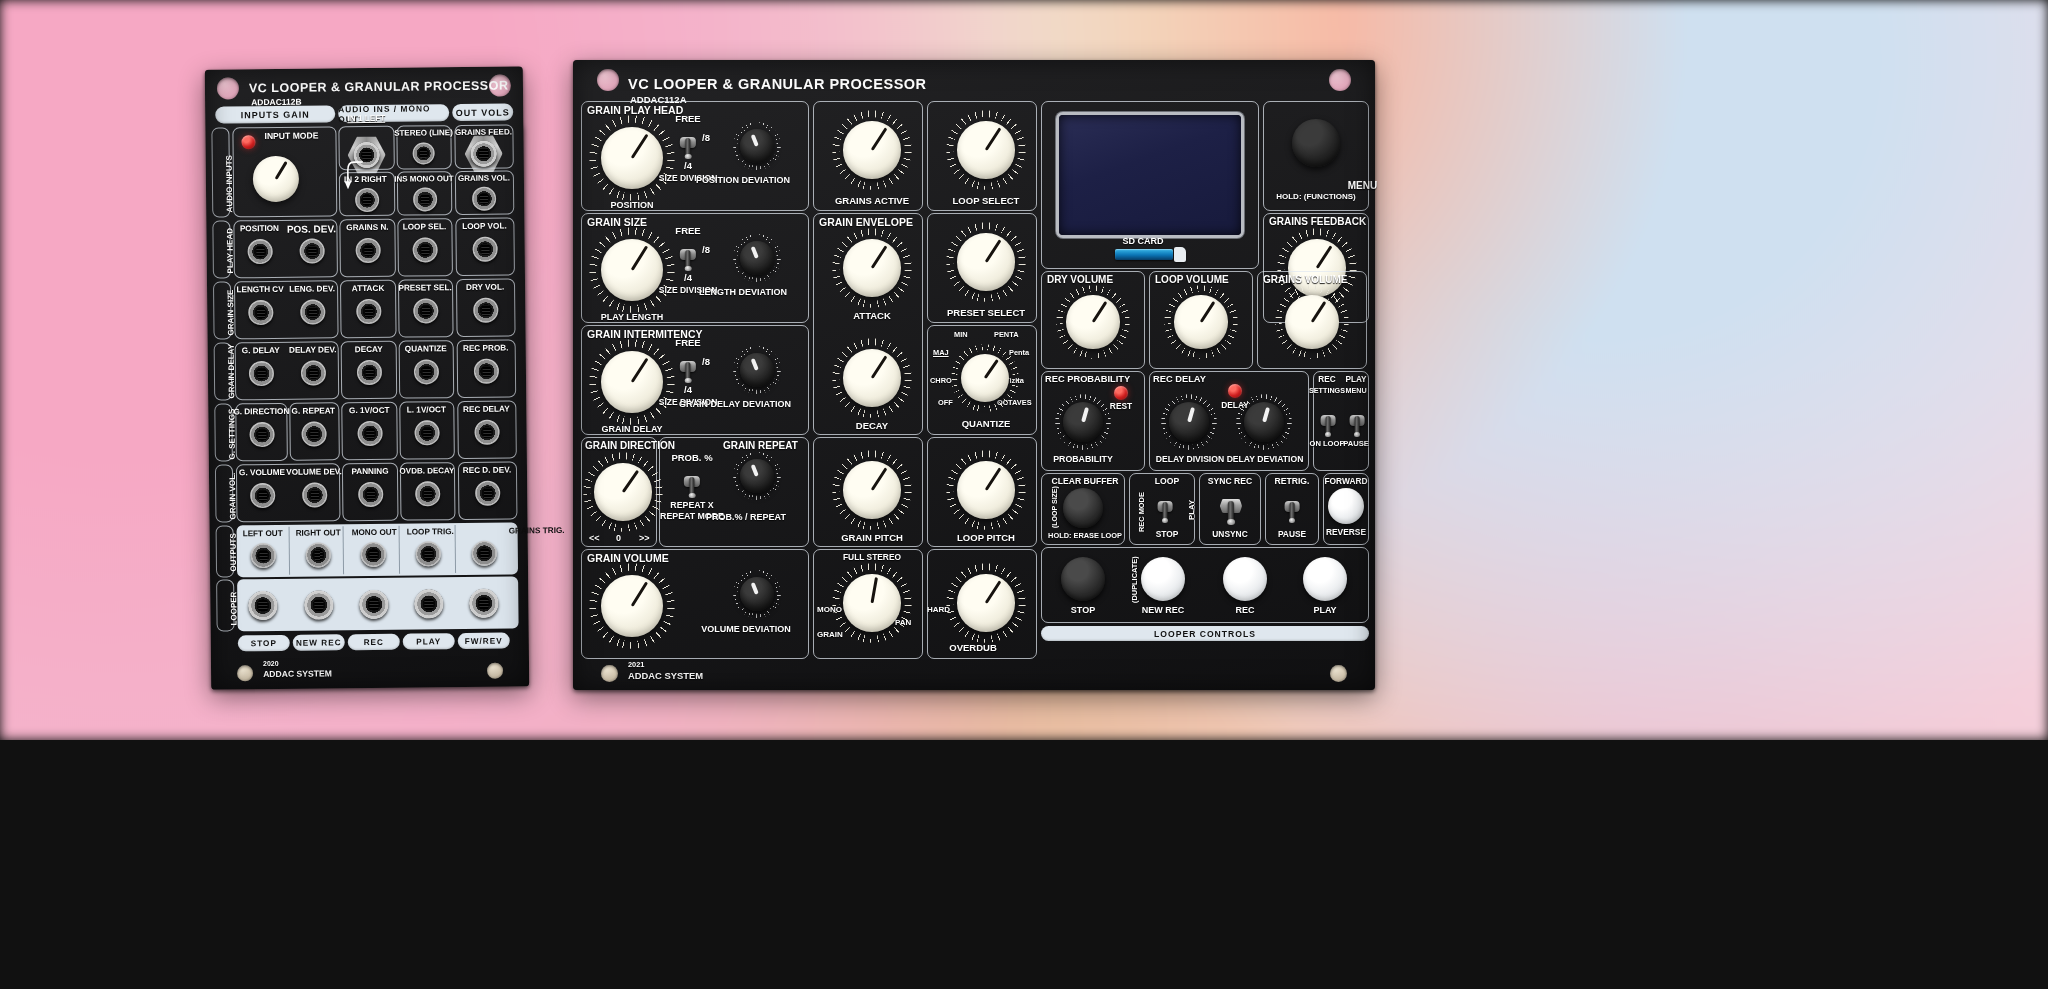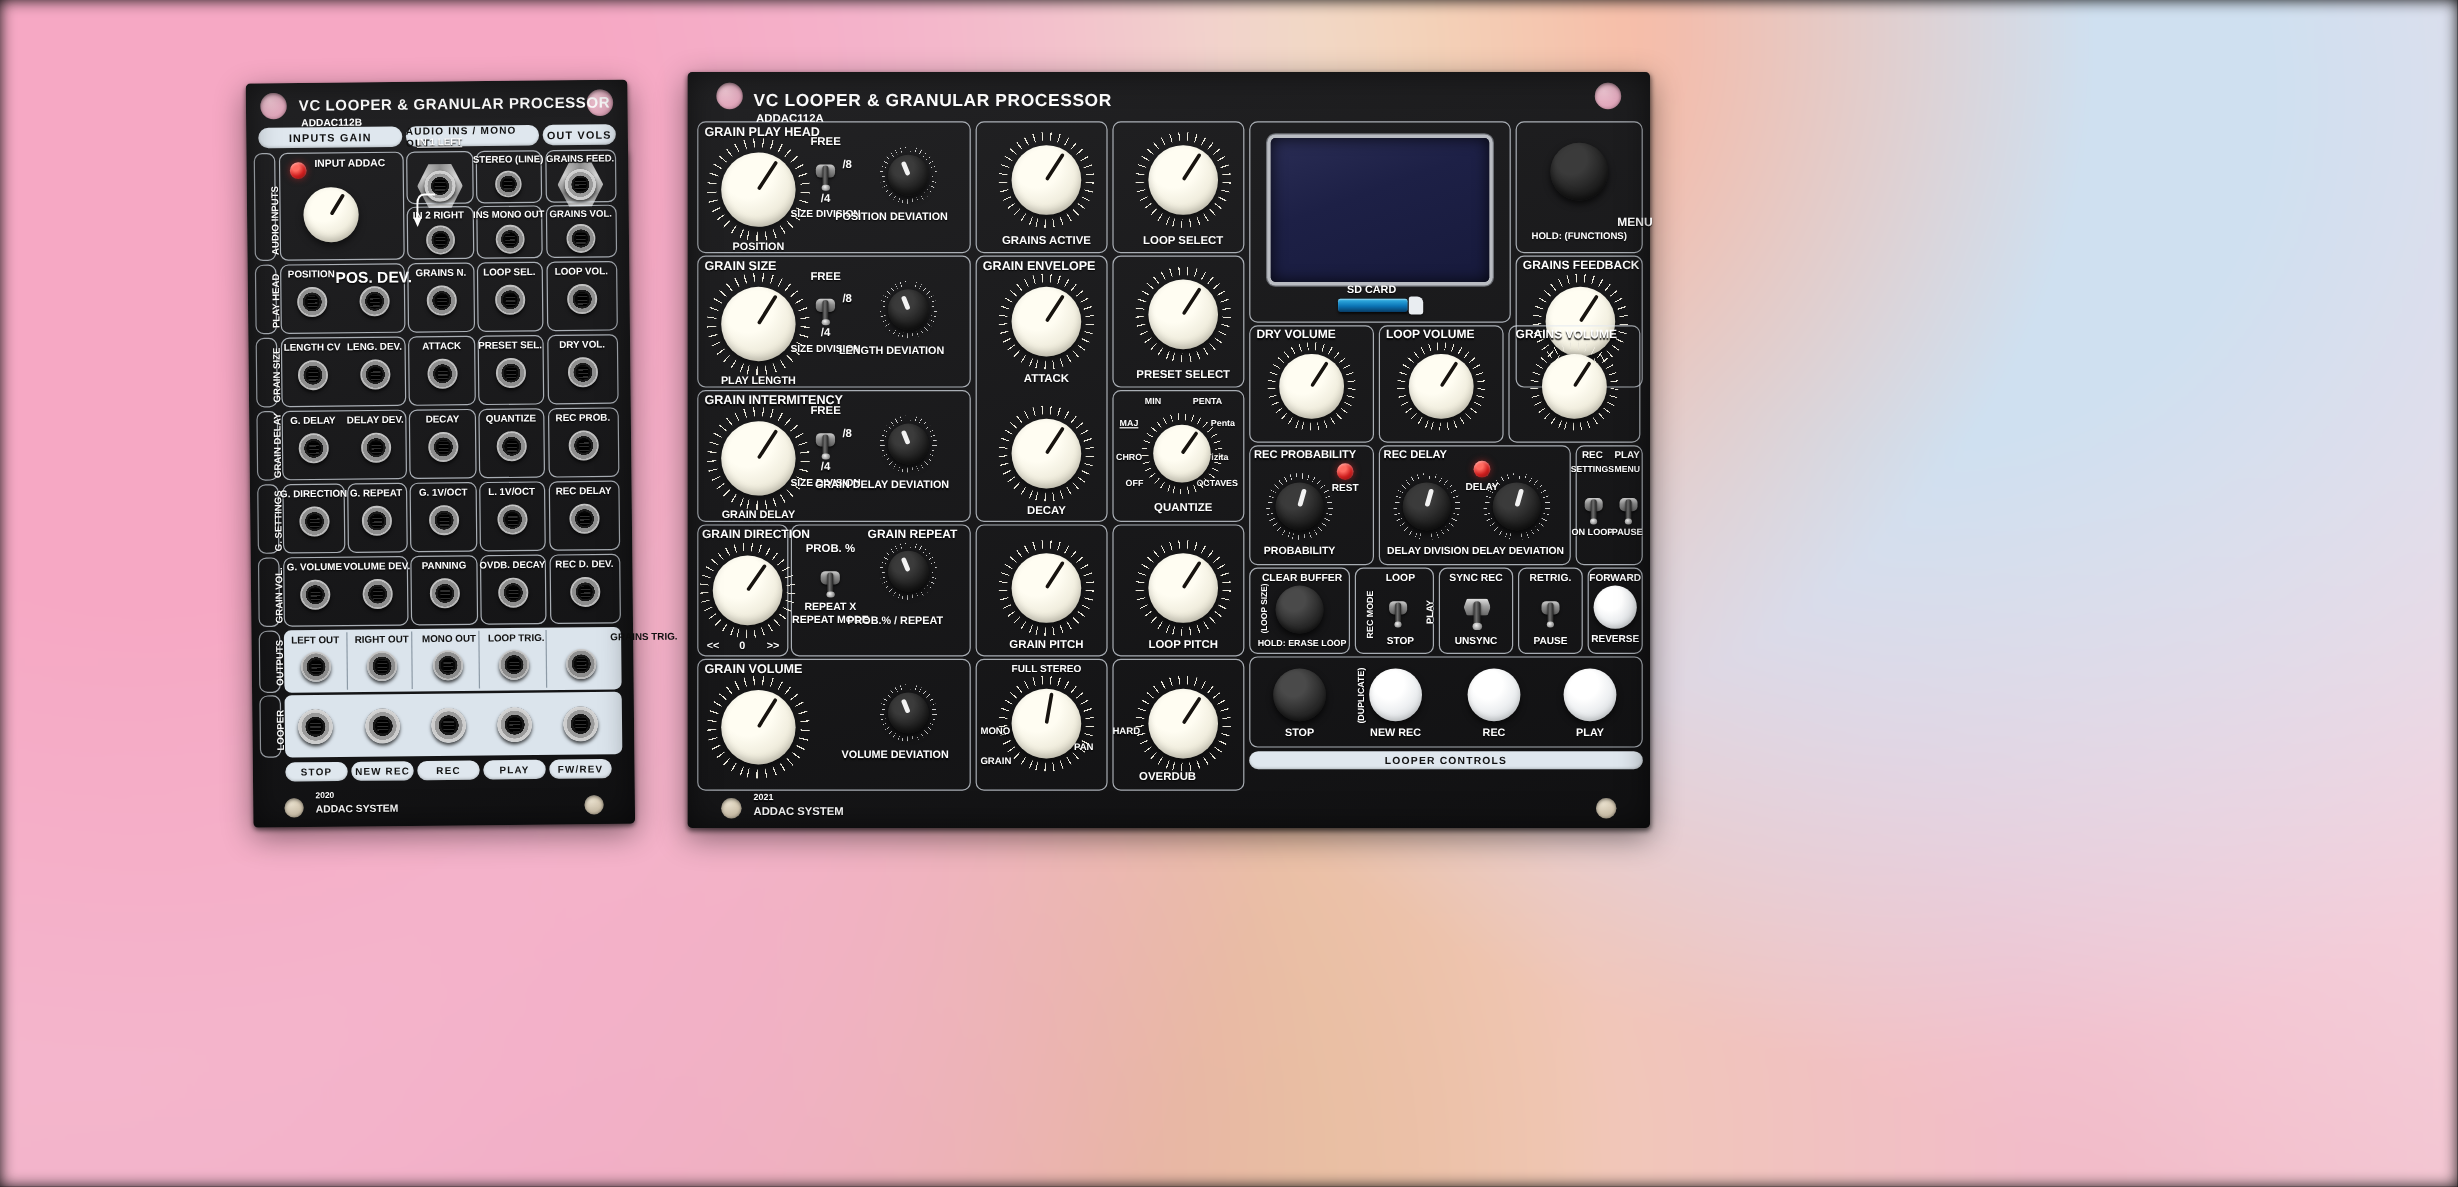--- a/index.html
+++ b/index.html
@@ -1,21 +1,21 @@
 <!DOCTYPE html>
 <html><head>
 <meta charset="utf-8">
 <style>
   html,body{margin:0;padding:0;}
   body{
     width:2048px;height:989px;overflow:hidden;
     font-family:"Liberation Sans", sans-serif;
     background:#111;
   }
-  #stage{position:relative;width:2048px;height:989px;overflow:hidden;}
+  #stage{position:relative;width:2048px;height:740px;overflow:hidden;}
 
   
   .bg{position:absolute;inset:0;
     background:
       radial-gradient(circle at 6% 12%, #f6a8c4 0 18%, rgba(246,168,196,0) 46%),
       radial-gradient(circle at 22% 4%,  #f2c3d4 0 14%, rgba(242,195,212,0) 40%),
       radial-gradient(circle at 40% 6%,  #f0e7c9 0 12%, rgba(240,231,201,0) 38%),
       radial-gradient(circle at 56% 3%,  #f7b9a5 0 14%, rgba(247,185,165,0) 40%),
       radial-gradient(circle at 78% 8%,  #cfe0f0 0 16%, rgba(207,224,240,0) 44%),
       radial-gradient(circle at 95% 4%,  #f4dbe6 0 16%, rgba(244,219,230,0) 44%),
@@ -187,21 +187,21 @@
     <div class="lbl vert" style="left:19px;top:450px;font-size:8px;transform:rotate(-90deg);">GRAIN VOL.</div>
 
     <div class="box" style="left:6px;top:456px;width:18px;height:52px;"></div>
     <div class="lbl vert" style="left:19px;top:502px;font-size:8px;transform:rotate(-90deg);">OUTPUTS</div>
 
     <div class="box" style="left:6px;top:510px;width:18px;height:52px;"></div>
     <div class="lbl vert" style="left:19px;top:556px;font-size:8px;transform:rotate(-90deg);">LOOPER</div>
 
     <div class="box" style="left:27px;top:58px;width:104px;height:90px;"></div>
     <div class="led" style="left:36px;top:66px;width:14px;height:14px;"></div>
-    <div class="lbl c" style="left:86px;top:62px;font-size:8.6px;">INPUT ADDAC</div>
+    <div class="lbl c" style="left:86px;top:62px;font-size:8.6px;">INPUT MODE</div>
     <div class="knob" style="left:38px;top:78px;width:64px;height:64px;">
       <div class="skirt"></div>
         <div class="cap"></div>
       <div class="ptr" style="transform:translate(-50%,0) rotate(212deg);"></div>
     </div>
 
     <div class="box" style="left:133px;top:58px;width:56px;height:44px;"></div>
     <div class="lbl c" style="left:161px;top:46px;font-size:8.2px;text-decoration:underline;">IN 1 LEFT</div>
     <div class="jack big nut" style="left:148px;top:74px;width:26px;height:26px;">
         <div class="slot"></div>
@@ -239,21 +239,21 @@
     <div class="lbl c" style="left:278px;top:107px;font-size:8px;">GRAINS VOL.</div>
     <div class="jack" style="left:266px;top:120px;width:24px;height:24px;">
         <div class="slot"></div>
       </div>
 
     <div class="box" style="left:27px;top:151px;width:104px;height:58px;"></div>
     <div class="lbl c" style="left:53px;top:155px;font-size:8.2px;">POSITION</div>
     <div class="jack" style="left:41px;top:170px;width:25px;height:25px;">
         <div class="slot"></div>
       </div>
-    <div class="lbl c" style="left:105px;top:155px;font-size:13px;">POS. DEV.</div>
+    <div class="lbl c" style="left:105px;top:155px;font-size:10px;">POS. DEV.</div>
     <div class="jack" style="left:93px;top:170px;width:25px;height:25px;">
         <div class="slot"></div>
       </div>
 
     <div class="box" style="left:133px;top:151px;width:56px;height:58px;"></div>
     <div class="lbl c" style="left:161px;top:155px;font-size:8.2px;">GRAINS N.</div>
     <div class="jack" style="left:149px;top:170px;width:25px;height:25px;">
         <div class="slot"></div>
       </div>
 

